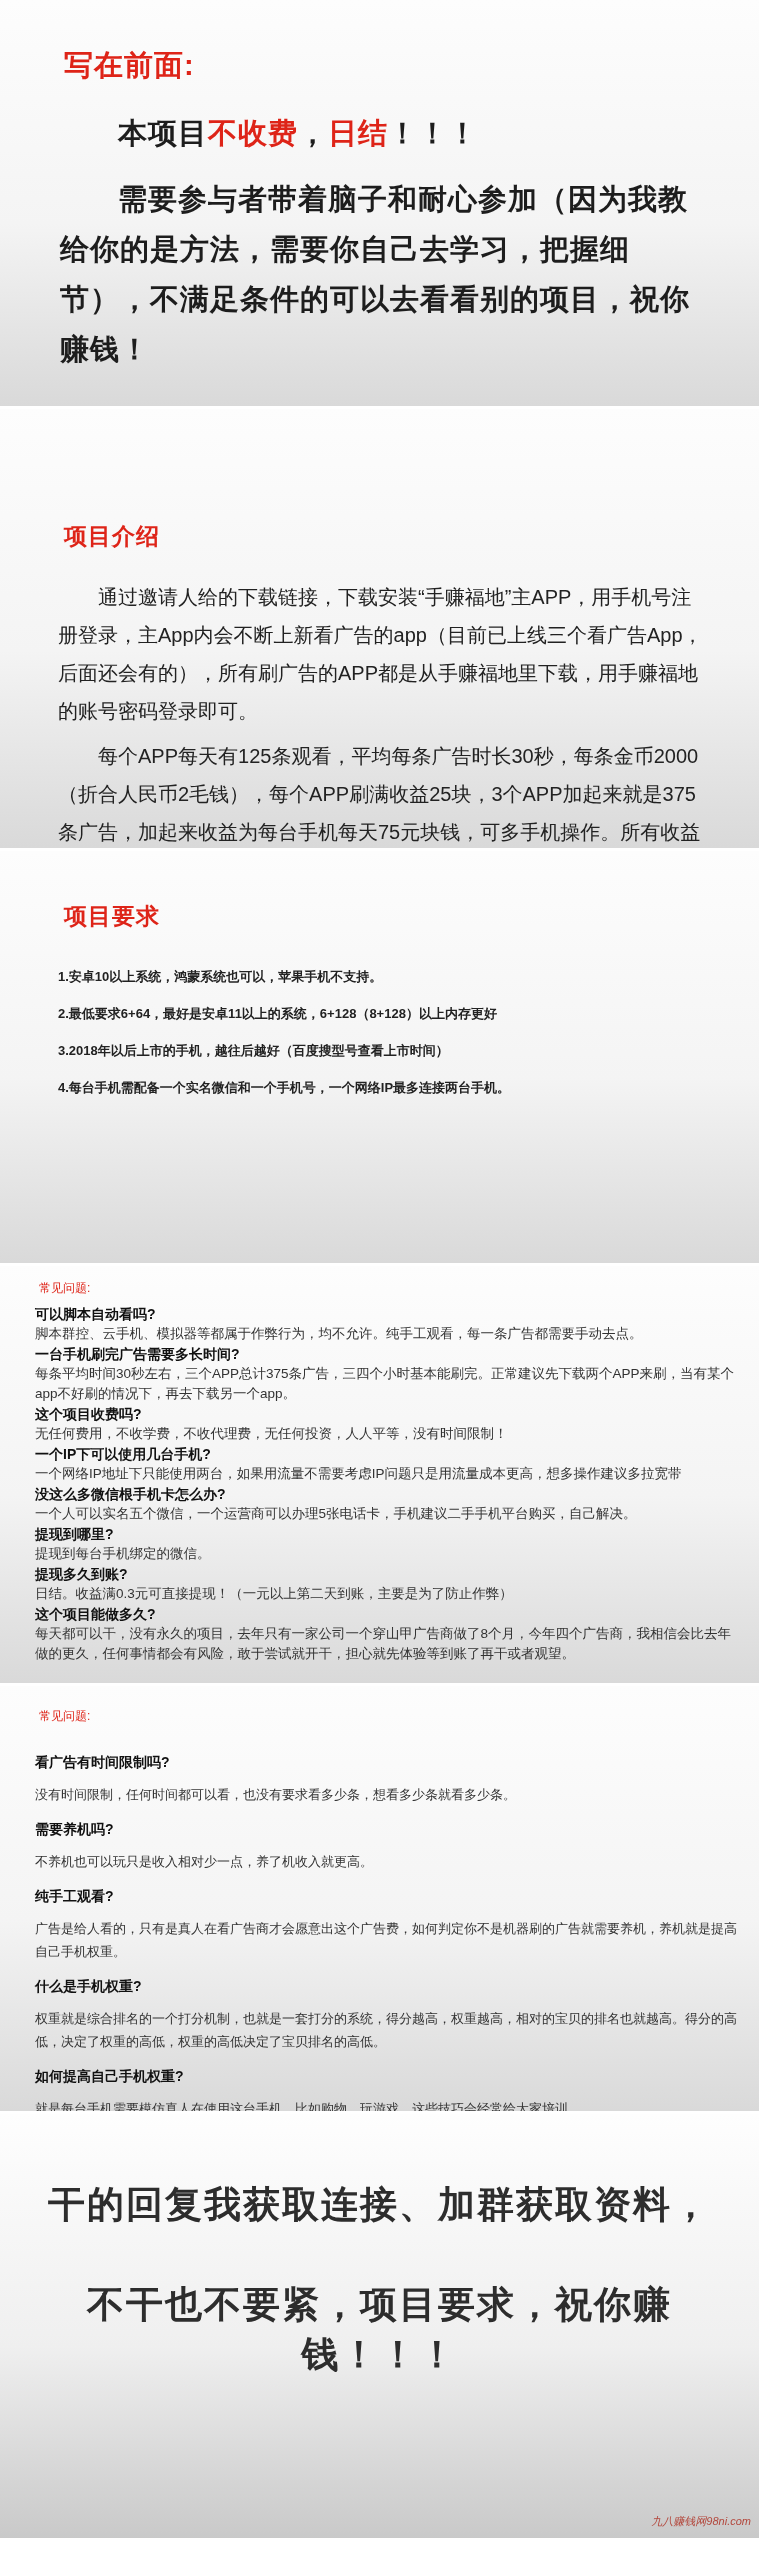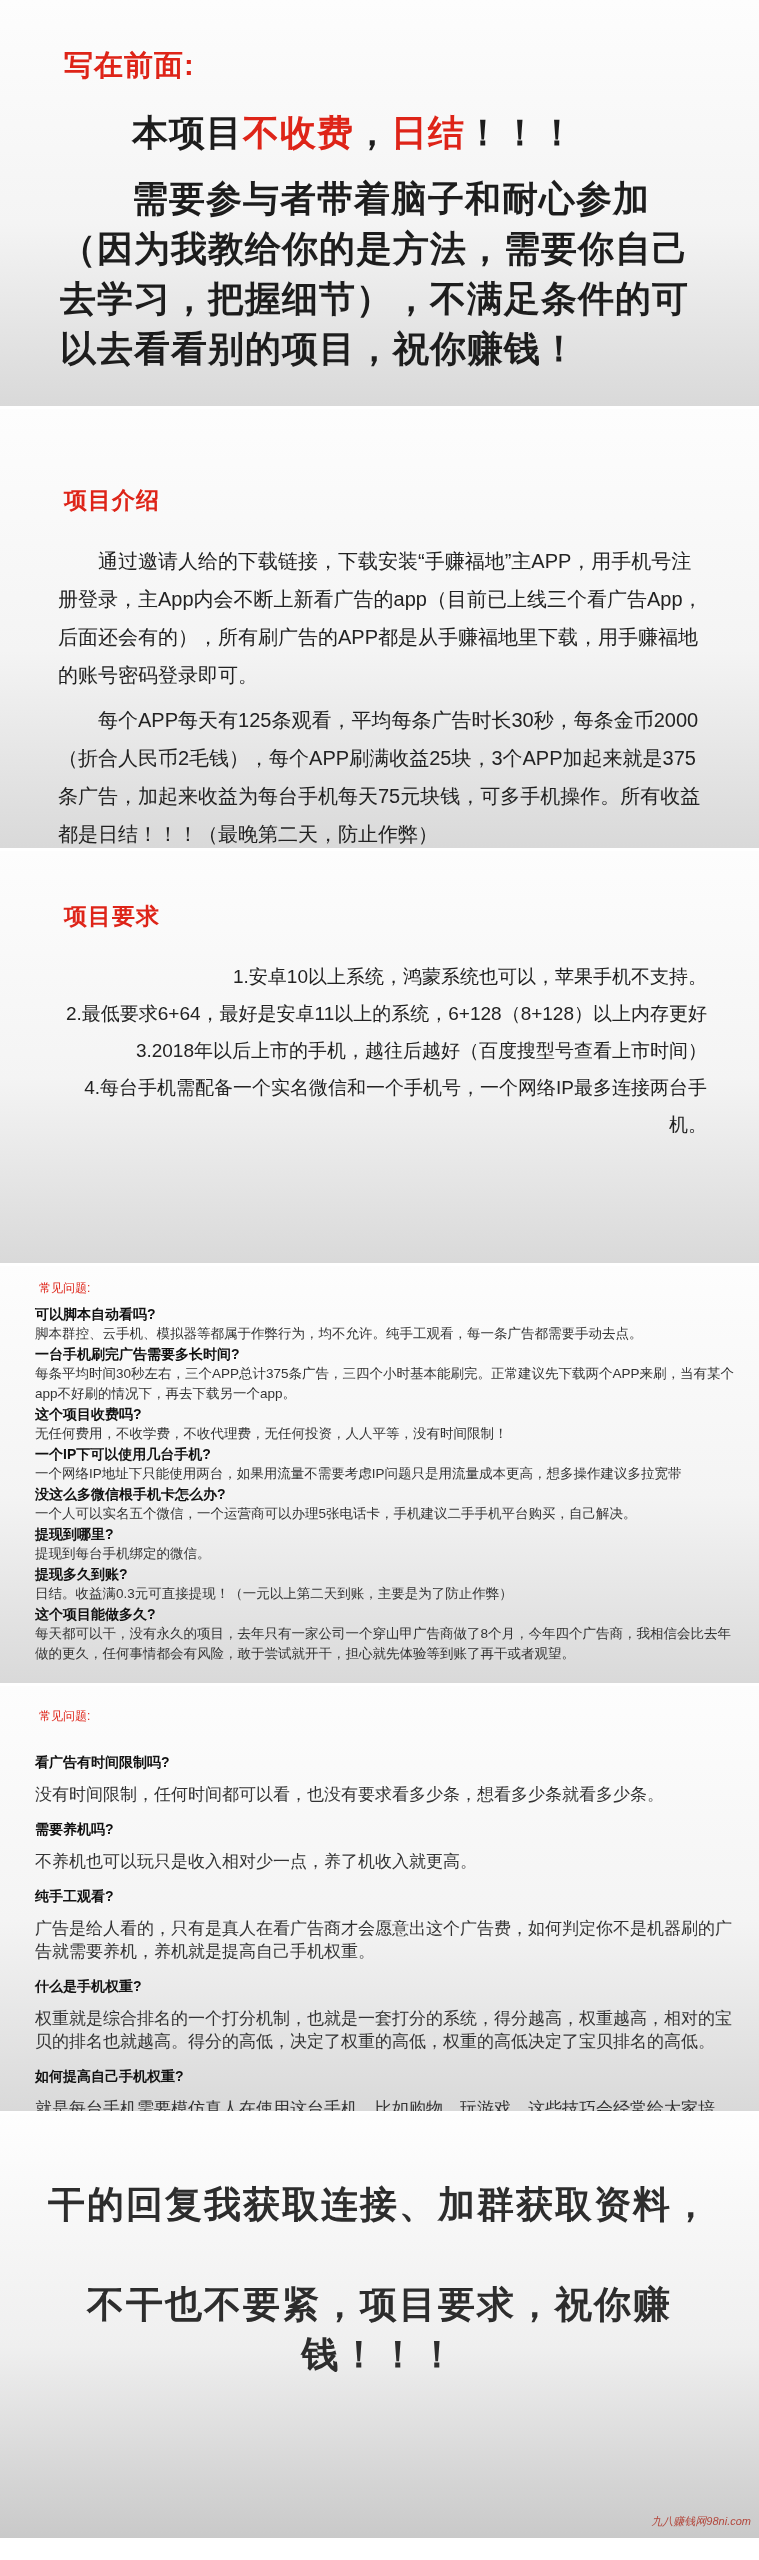--- a/index.html
+++ b/index.html
@@ -9,44 +9,44 @@
     font-family: "Liberation Sans", sans-serif;
     position: relative;
   }
   .sec { box-sizing: border-box; position: relative; }
   .grad { background: linear-gradient(180deg, #fdfdfd 0%, #f4f4f4 55%, #d9d9d9 100%); }
   .sep { border-top: 3px solid #ffffff; }
 
   
   #sec-front { height: 406px; padding-top: 46px; }
   .front-heading { color: var(--red); font-size: 29px; font-weight: 700; margin: 0 64px 22px 64px; letter-spacing: 1px; }
-  .front-p { font-size: 36px; line-height: 50px; font-weight: 600; color: #1d1d1d; margin: 0 58px 16px 60px; text-indent: 2em; letter-spacing: 1px; }
+  .front-p { font-size: 29px; line-height: 50px; font-weight: 600; color: #1d1d1d; margin: 0 58px 16px 60px; text-indent: 2em; letter-spacing: 1px; }
   .red-inline { color: var(--red); }
 
   
-  #sec-intro { height: 442px; padding-top: 76px; }
+  #sec-intro { height: 442px; padding-top: 112px; }
   .sub-heading { color: var(--red); font-size: 23px; font-weight: 700; margin: 0 64px 26px 64px; letter-spacing: 1px; }
   .intro-p { font-size: 20px; line-height: 38px; color: #222222; font-weight: 500; margin: 0 52px 7px 58px; text-indent: 2em; }
 
   
   #sec-req { height: 415px; padding-top: 50px; }
   .req-list { list-style: none; margin: 14px 52px 0 58px; padding: 0; }
-  .req-item { font-size: 19px; line-height: 37px; color: #222222; font-weight: 400; text-align: right; }
+  .req-item { font-size: 13px; line-height: 37px; color: #222222; font-weight: 700; }
 
   
   #sec-faq1 { height: 420px; padding: 14px 20px 0 35px; }
   .faq-heading { color: var(--red); font-size: 12px; font-weight: 400; margin: 0 0 7px 4px; }
   .faq1-q { font-size: 14px; font-weight: 700; color: #111111; line-height: 20px; margin: 0; }
   .faq1-a { font-size: 13.5px; color: #333333; line-height: 20px; margin: 0; }
 
   
   #sec-faq2 { height: 428px; padding: 22px 20px 0 35px; }
   #sec-faq2 .faq-heading { margin-bottom: 28px; }
   .faq2-q { font-size: 14px; font-weight: 700; color: #111111; line-height: 18px; margin: 0 0 12px 0; }
-  .faq2-a { font-size: 17px; color: #333333; line-height: 23px; margin: 0 0 14px 0; }
+  .faq2-a { font-size: 13px; color: #333333; line-height: 23px; margin: 0 0 14px 0; }
 
   
   #sec-footer { height: 427px; padding-top: 66px; text-align: center;
     background: linear-gradient(180deg, #fefefe 0%, #efefef 55%, #c9c9c9 100%); }
   .footer-line { font-size: 37px; font-weight: 800; color: #2d2d2d; letter-spacing: 2px; margin: 0 40px 50px 40px; }
   .watermark { position: absolute; right: 8px; bottom: 9px; font-size: 11px; color: rgba(176, 58, 46, 0.9); font-style: italic; }
 </style>
 </head>
 <body>
 

